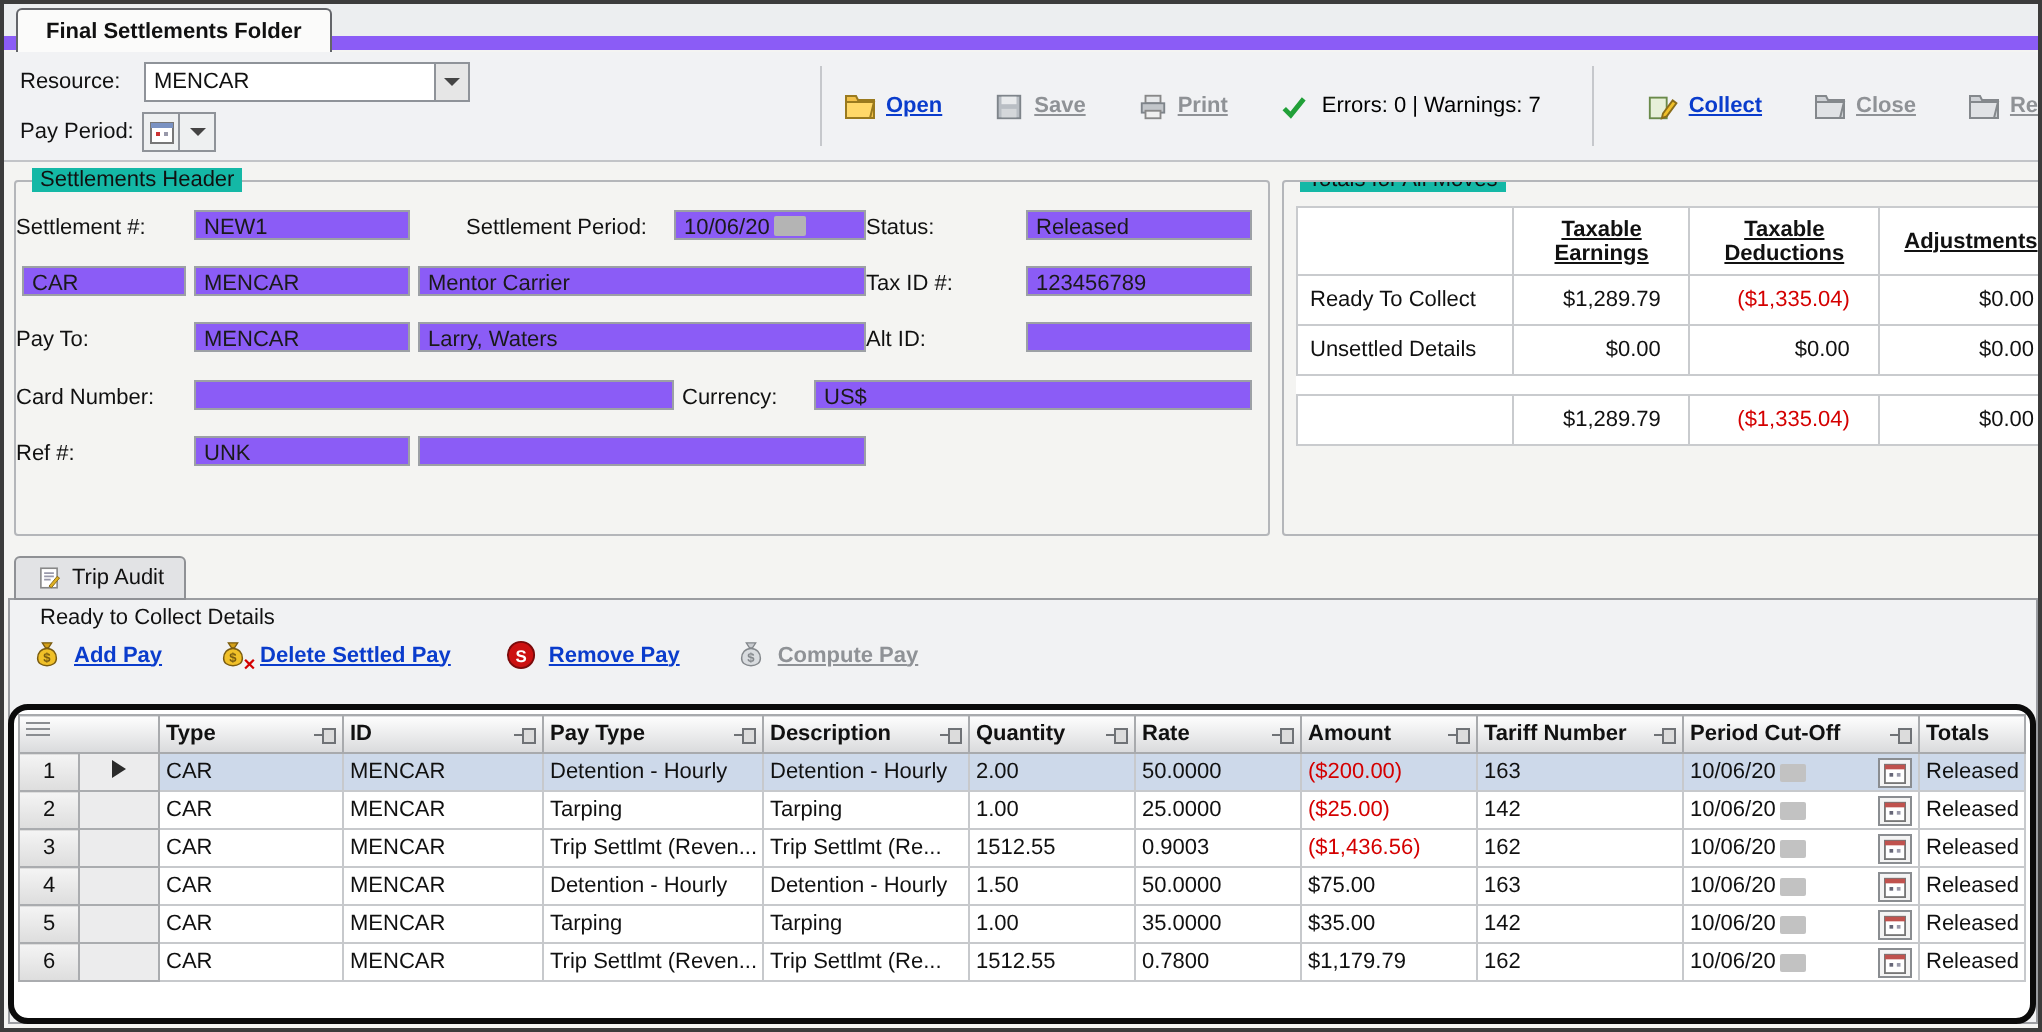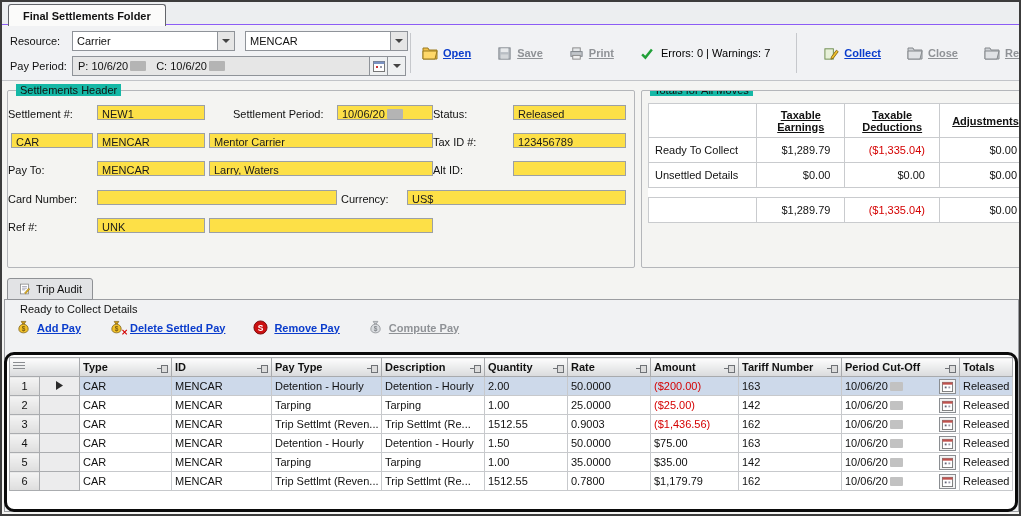--- a/index.html
+++ b/index.html
@@ -1,20 +1,20 @@
 <!DOCTYPE html>
 <html><head>
 <meta charset="utf-8">
 <style>
   * { margin:0; padding:0; box-sizing:border-box; }
   body { background:#d8d8d8; font-family:"Liberation Sans", sans-serif; }
   .window{position:relative;width:1021px;height:516px;border:2px solid #3c3c3c;background:#f4f4f2;font-size:11px;color:#111;overflow:hidden}
 
   
-  .tabrow{position:absolute;left:0;top:0;width:100%;height:23px;background:#eceef0;border-bottom:1px solid #8b5cf6}
+  .tabrow{position:absolute;left:0;top:0;width:100%;height:23px;background:#eceef0;border-bottom:7px solid #8b5cf6}
   .wtab{position:absolute;left:6px;top:2px;height:22px;padding:0 14px;background:#fbfbfa;border:1px solid #63656a;border-bottom:none;border-radius:3px 3px 0 0;font-weight:bold;display:flex;align-items:center;z-index:3}
 
   
   .toolbar{position:absolute;left:0;top:24px;width:100%;height:55px;background:#f1f2f4;border-bottom:1px solid #c2c4c8}
   .tb-fields{position:absolute;left:8px;top:4px}
   .frow{display:flex;align-items:center;height:22px;margin-bottom:3px}
   .flabel{width:62px}
   .combo{height:20px;border:1px solid #8f9399;background:#fff;display:flex;align-items:center;margin-right:10px}
   .combo-text{flex:1;padding:0 4px;white-space:nowrap;overflow:hidden}
   .combo-btn{width:17px;height:100%;background:#e6e6e6;border-left:1px solid #8f9399;display:flex;align-items:center;justify-content:center}
@@ -28,21 +28,21 @@
   .tlink.disabled{color:#8f9296}
   .errwrap{display:flex;align-items:center;gap:7px;color:#000}
   .vsep-i{width:1px;height:40px;background:#c6c8cc}
 
   
   .group{position:absolute;border:1px solid #b4b6ba;border-radius:2px;background:#f4f4f2}
   .gtitle{position:absolute;top:-7px;left:8px;background:#14b8a6;padding:0 4px}
   .settl{left:5px;top:88px;width:628px;height:178px}
   .totals{left:639px;top:88px;width:392px;height:178px;overflow:hidden}
   .lbl{position:absolute;height:19px;line-height:19px;text-align:left;white-space:nowrap}
-  .fld{position:absolute;height:15px;line-height:17px;background:#fde047;border:1px solid #9ca0a5;padding:0 4px;white-space:nowrap;overflow:hidden;color:#1a1a1a}
+  .fld{position:absolute;height:15px;line-height:17px;background:#8b5cf6;border:1px solid #9ca0a5;padding:0 4px;white-space:nowrap;overflow:hidden;color:#1a1a1a}
 
   
   .totals-tbl{position:absolute;left:6px;top:12px;border-collapse:collapse;table-layout:fixed;background:#fff}
   .totals-tbl th,.totals-tbl td{border:1px solid #c9cbce;padding:3px 6px;font-weight:normal;overflow:hidden}
   .totals-tbl th{font-weight:bold;text-decoration:underline;text-align:center;vertical-align:middle;height:34px}
   .totals-tbl th.corner{text-decoration:none;background:#fff}
   .totals-tbl td{height:25px;white-space:nowrap}
   .totals-tbl td.val{text-align:right;padding-right:14px}
   .totals-tbl tr.spacer td{border:none;background:transparent;height:10px}
   .neg{color:#d40000}
@@ -62,21 +62,21 @@
   
   .annotation{position:absolute;left:2px;top:350px;width:1014px;height:160px;border:3px solid #0b0b0b;border-radius:10px;background:#fff;padding:2px 2px;overflow:hidden;z-index:1}
 
   
   .grid{border-collapse:collapse;table-layout:fixed;width:1003px;font-size:11px}
   .grid th{background:linear-gradient(#fdfdfd,#d9dadc);border:1px solid #a8aaad;font-weight:bold;text-align:left;padding:2px 3px;height:19px;overflow:hidden;white-space:nowrap}
   .grid td{border:1px solid #c7c9cc;padding:1px 3px;height:19px;background:#fff;overflow:hidden;white-space:nowrap}
   .grid td.rownum{background:linear-gradient(#f4f4f4,#dddddd);border-color:#aaacaf;text-align:center}
   .grid td.rowind{background:#ececed;border-color:#aaacaf;text-align:center}
   .grid tr.selected td.data{background:#cdd9ea}
-  .thx{display:flex;align-items:flex-end;justify-content:space-between}
+  .thx{display:flex;align-items:center;justify-content:space-between}
   .pin{display:inline-block;width:11px;height:9px;position:relative;flex:none}
   .pin::before{content:"";position:absolute;left:0;top:4px;width:4px;height:1px;background:#6f7276}
   .pin::after{content:"";position:absolute;left:4px;top:1px;width:5px;height:6px;background:#dcdcdc;border:1px solid #6f7276}
   .cutcell{display:flex;align-items:center;gap:2px}
   .calbtn{margin-left:auto;width:17px;height:15px;border:1px solid #8a8d91;background:#f4f4f4;display:inline-flex;align-items:center;justify-content:center;flex:none;cursor:pointer}
   .redact-s{display:inline-block;width:13px;height:9px;background:#c2c2c2;border-radius:1px}
   .cornerico{display:inline-block;width:12px;height:9px;background:repeating-linear-gradient(#8a8d91 0 1px,transparent 1px 3px)}
   svg{display:block}
 </style>
 </head>
@@ -88,40 +88,28 @@
     <div class="wtab">
       <span>Final Settlements Folder</span>
     </div>
   </div>
 
   <div class="toolbar">
     <div class="tb-fields">
       <div class="frow">
         <span class="flabel">Resource:</span>
         <div class="combo" style="width:163px">
-          <span class="combo-text">Carrier</span>
-          <span class="combo-btn">
-              <span class="tri-down"></span>
-            </span>
-        </div>
-        <div class="combo" style="width:163px">
           <span class="combo-text">MENCAR</span>
           <span class="combo-btn">
               <span class="tri-down"></span>
             </span>
         </div>
       </div>
       <div class="frow">
         <span class="flabel">Pay Period:</span>
-        <div class="periodbox" style="width:298px">
-          <span>P: 10/6/20</span>
-            <span class="redact"></span>
-          <span style="margin-left:10px">C: 10/6/20</span>
-            <span class="redact"></span>
-        </div>
         <span class="sqbtn">
           <svg width="12" height="12" viewBox="0 0 12 12">
               <rect x="0.5" y="1.5" width="11" height="10" fill="#fff" stroke="#777"></rect>
               <rect x="0.5" y="1.5" width="11" height="2.5" fill="#7a92c2"></rect>
               <rect x="3" y="6" width="2" height="2" fill="#c33"></rect>
               <rect x="7" y="6" width="2" height="2" fill="#99a"></rect>
             </svg>
         </span>
         <span class="sqbtn">
             <span class="tri-down"></span>

